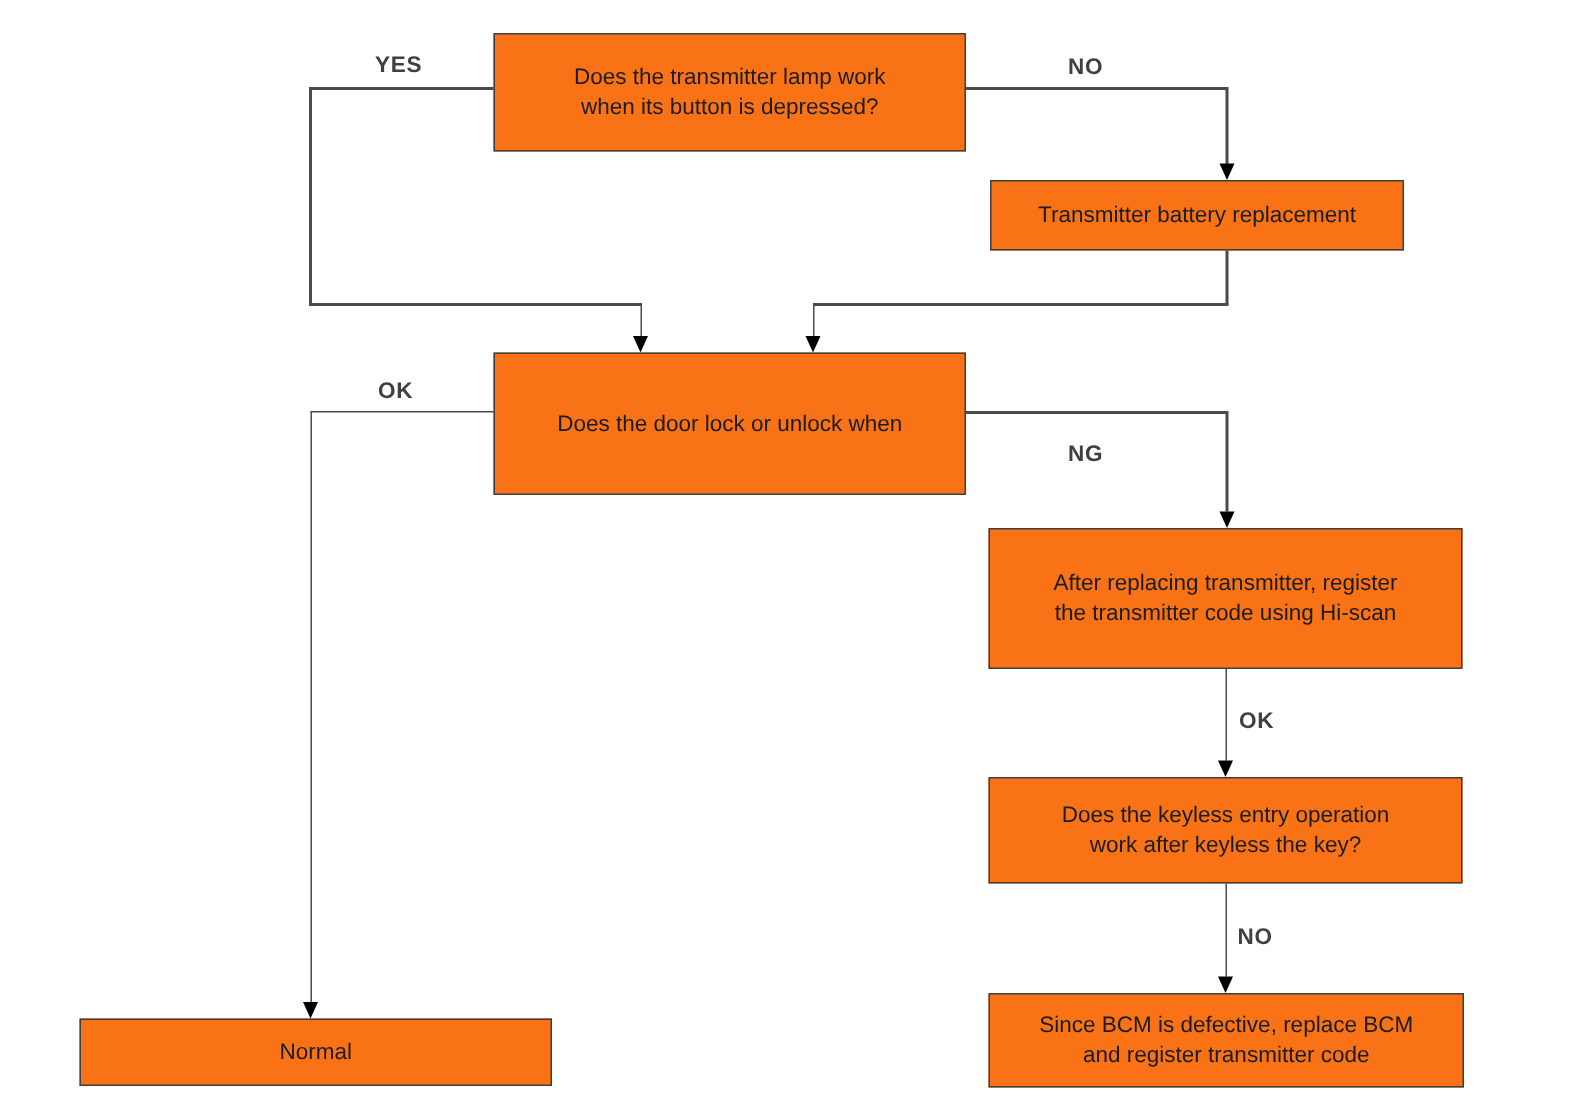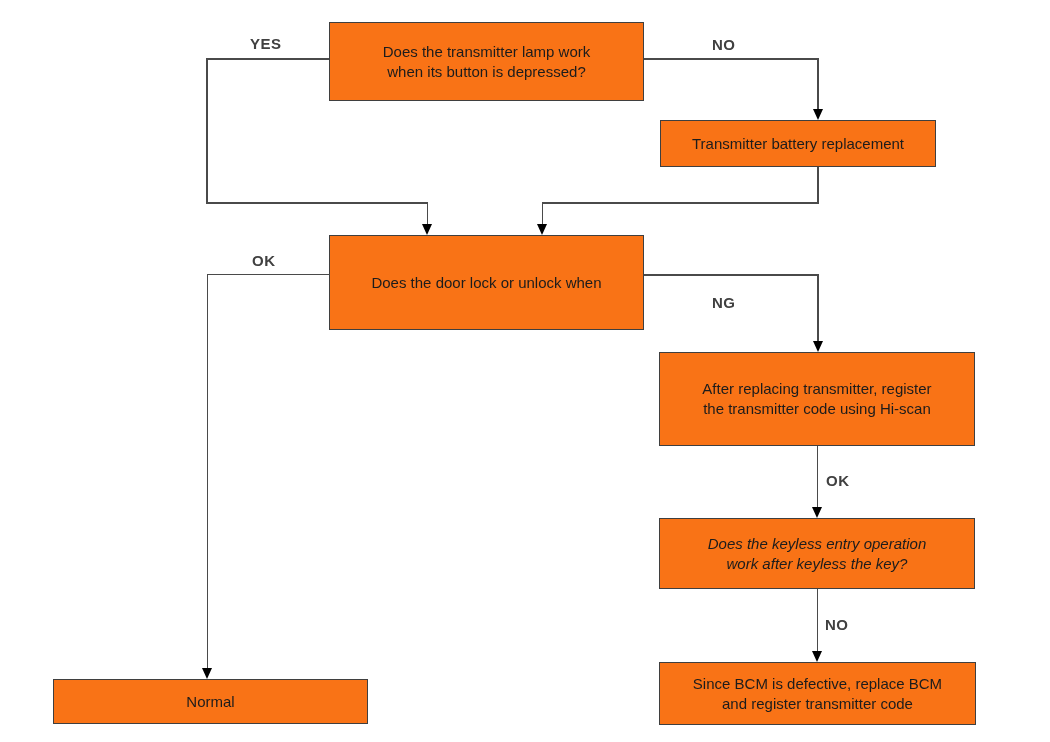--- a/index.html
+++ b/index.html
@@ -49,21 +49,21 @@
     font-weight: bold;
     letter-spacing: 0.5px;
     color: #404040;
     white-space: nowrap;
   }
   
   #node-q1       { left: 329px; top: 22px;  width: 315px; height: 79px; }
   #node-battery  { left: 660px; top: 120px; width: 276px; height: 47px; }
   #node-q2       { left: 329px; top: 235px; width: 315px; height: 95px; }
   #node-register { left: 659px; top: 352px; width: 316px; height: 94px; }
-  #node-keyless  { left: 659px; top: 518px; width: 316px; height: 71px; font-style: italic; }
+  #node-keyless  { left: 659px; top: 518px; width: 316px; height: 71px; }
   #node-bcm      { left: 659px; top: 662px; width: 317px; height: 63px; }
   #node-normal   { left: 53px;  top: 679px; width: 315px; height: 45px; }
   
   #yes-h1 { left: 206px;   top: 58px;  width: 123px; }
   #yes-v1 { left: 206px;   top: 58px;  height: 145px; }
   #yes-h2 { left: 206px;   top: 202px; width: 222px; }
   #yes-v2 { left: 426.5px; top: 202px; height: 23px; }
   #yes-arrow { left: 422px; top: 224px; }
   
   #no-h { left: 644px; top: 58px; width: 174px; }

